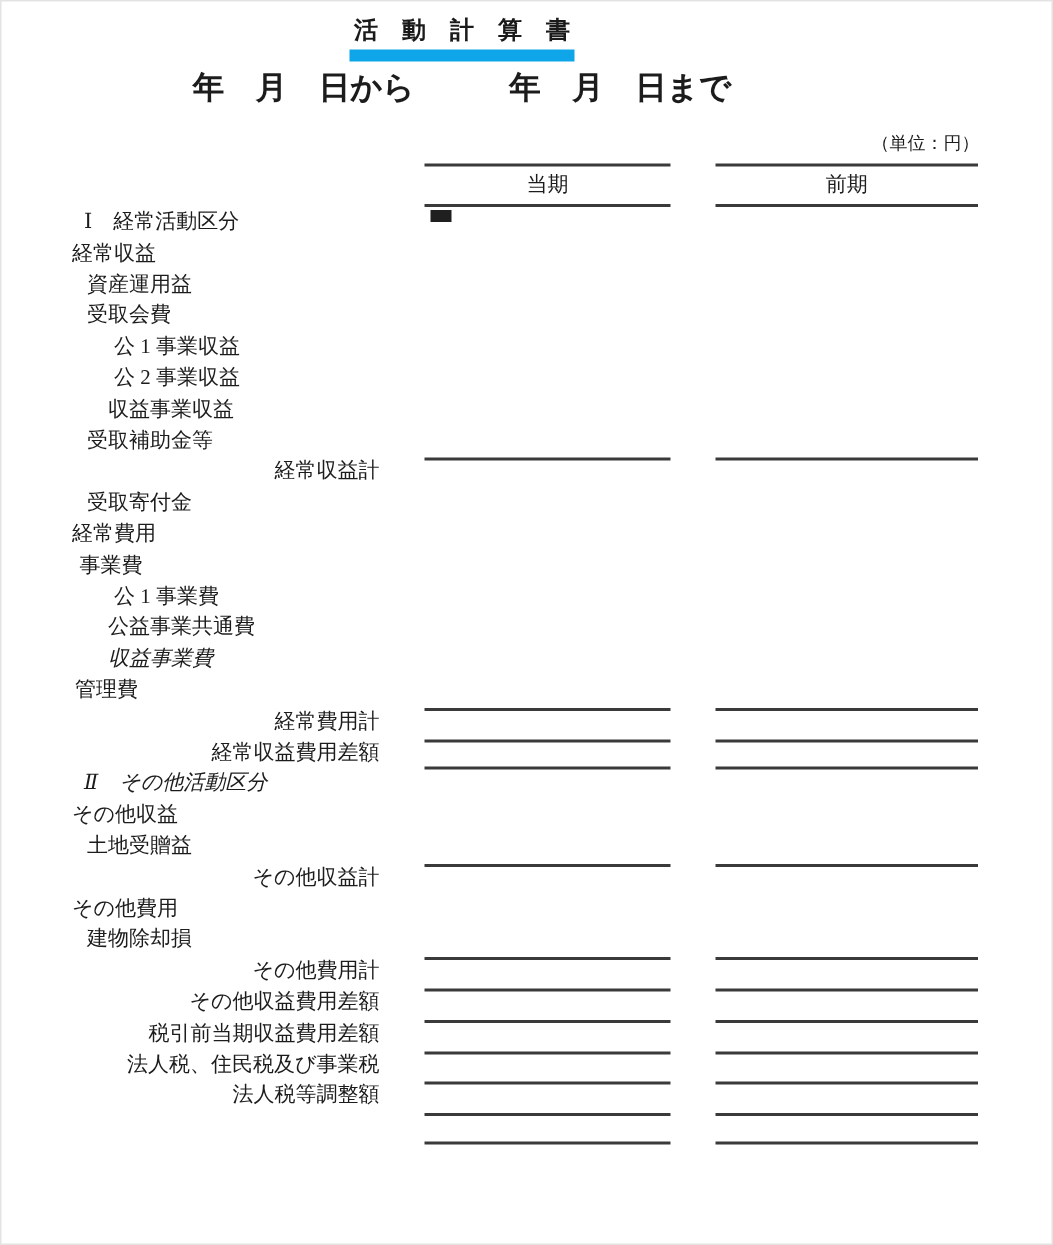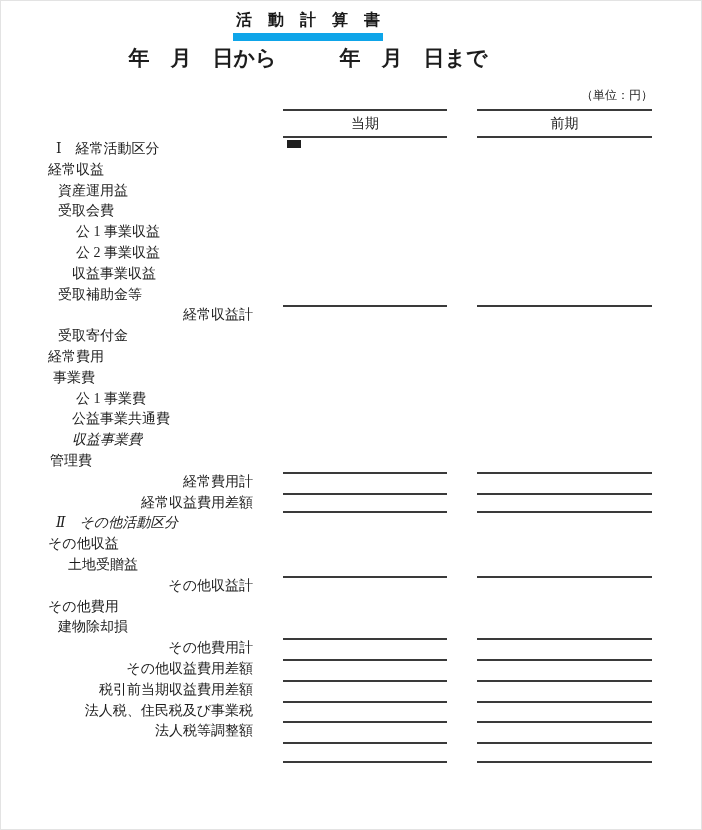--- a/index.html
+++ b/index.html
@@ -151,21 +151,21 @@
     <span class="row-label" style="left: 56px; font-style: italic;">Ⅱ　その他活動区分</span>
     <span class="cell c1"></span>
     <span class="cell c2"></span>
   </div>
     <div class="row">
     <span class="row-label" style="left: 48px;">その他収益</span>
     <span class="cell c1"></span>
     <span class="cell c2"></span>
   </div>
     <div class="row">
-    <span class="row-label" style="left: 58px; margin-left: 10px;">土地受贈益</span>
+    <span class="row-label" style="left: 58px;">土地受贈益</span>
     <span class="cell c1"></span>
     <span class="cell c2"></span>
   </div>
     <div class="row">
     <span class="row-label right">その他収益計</span>
     <span class="cell c1 lt"></span>
     <span class="cell c2 lt"></span>
   </div>
     <div class="row">
     <span class="row-label" style="left: 48px;">その他費用</span>

